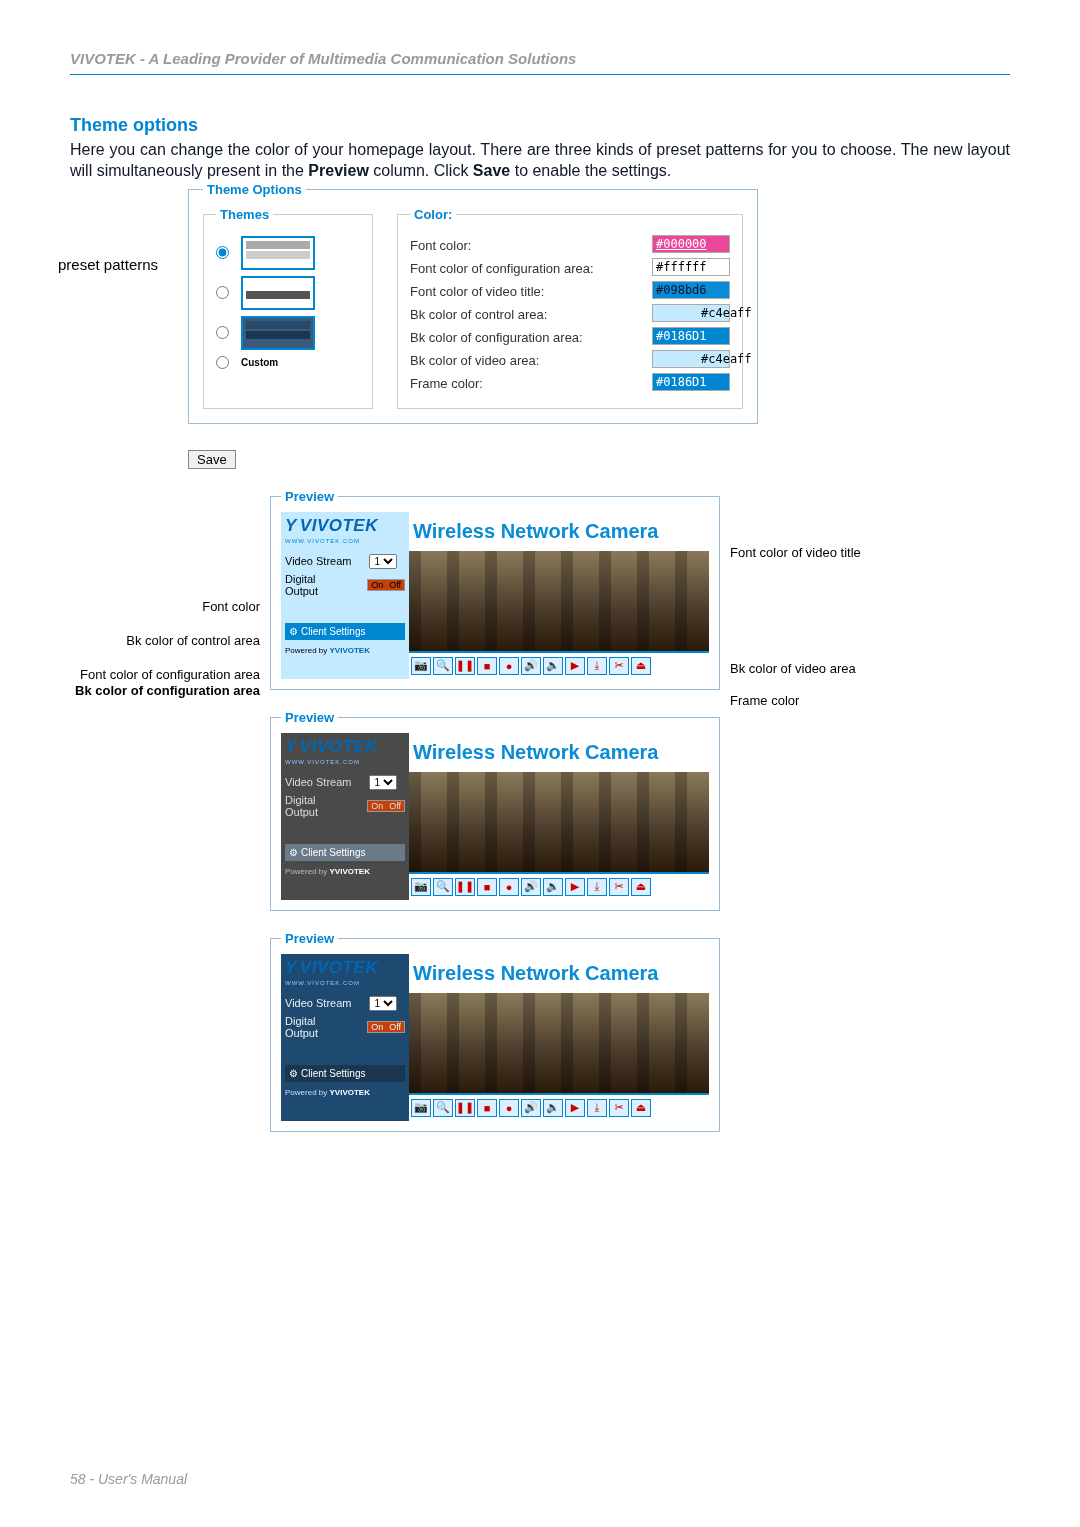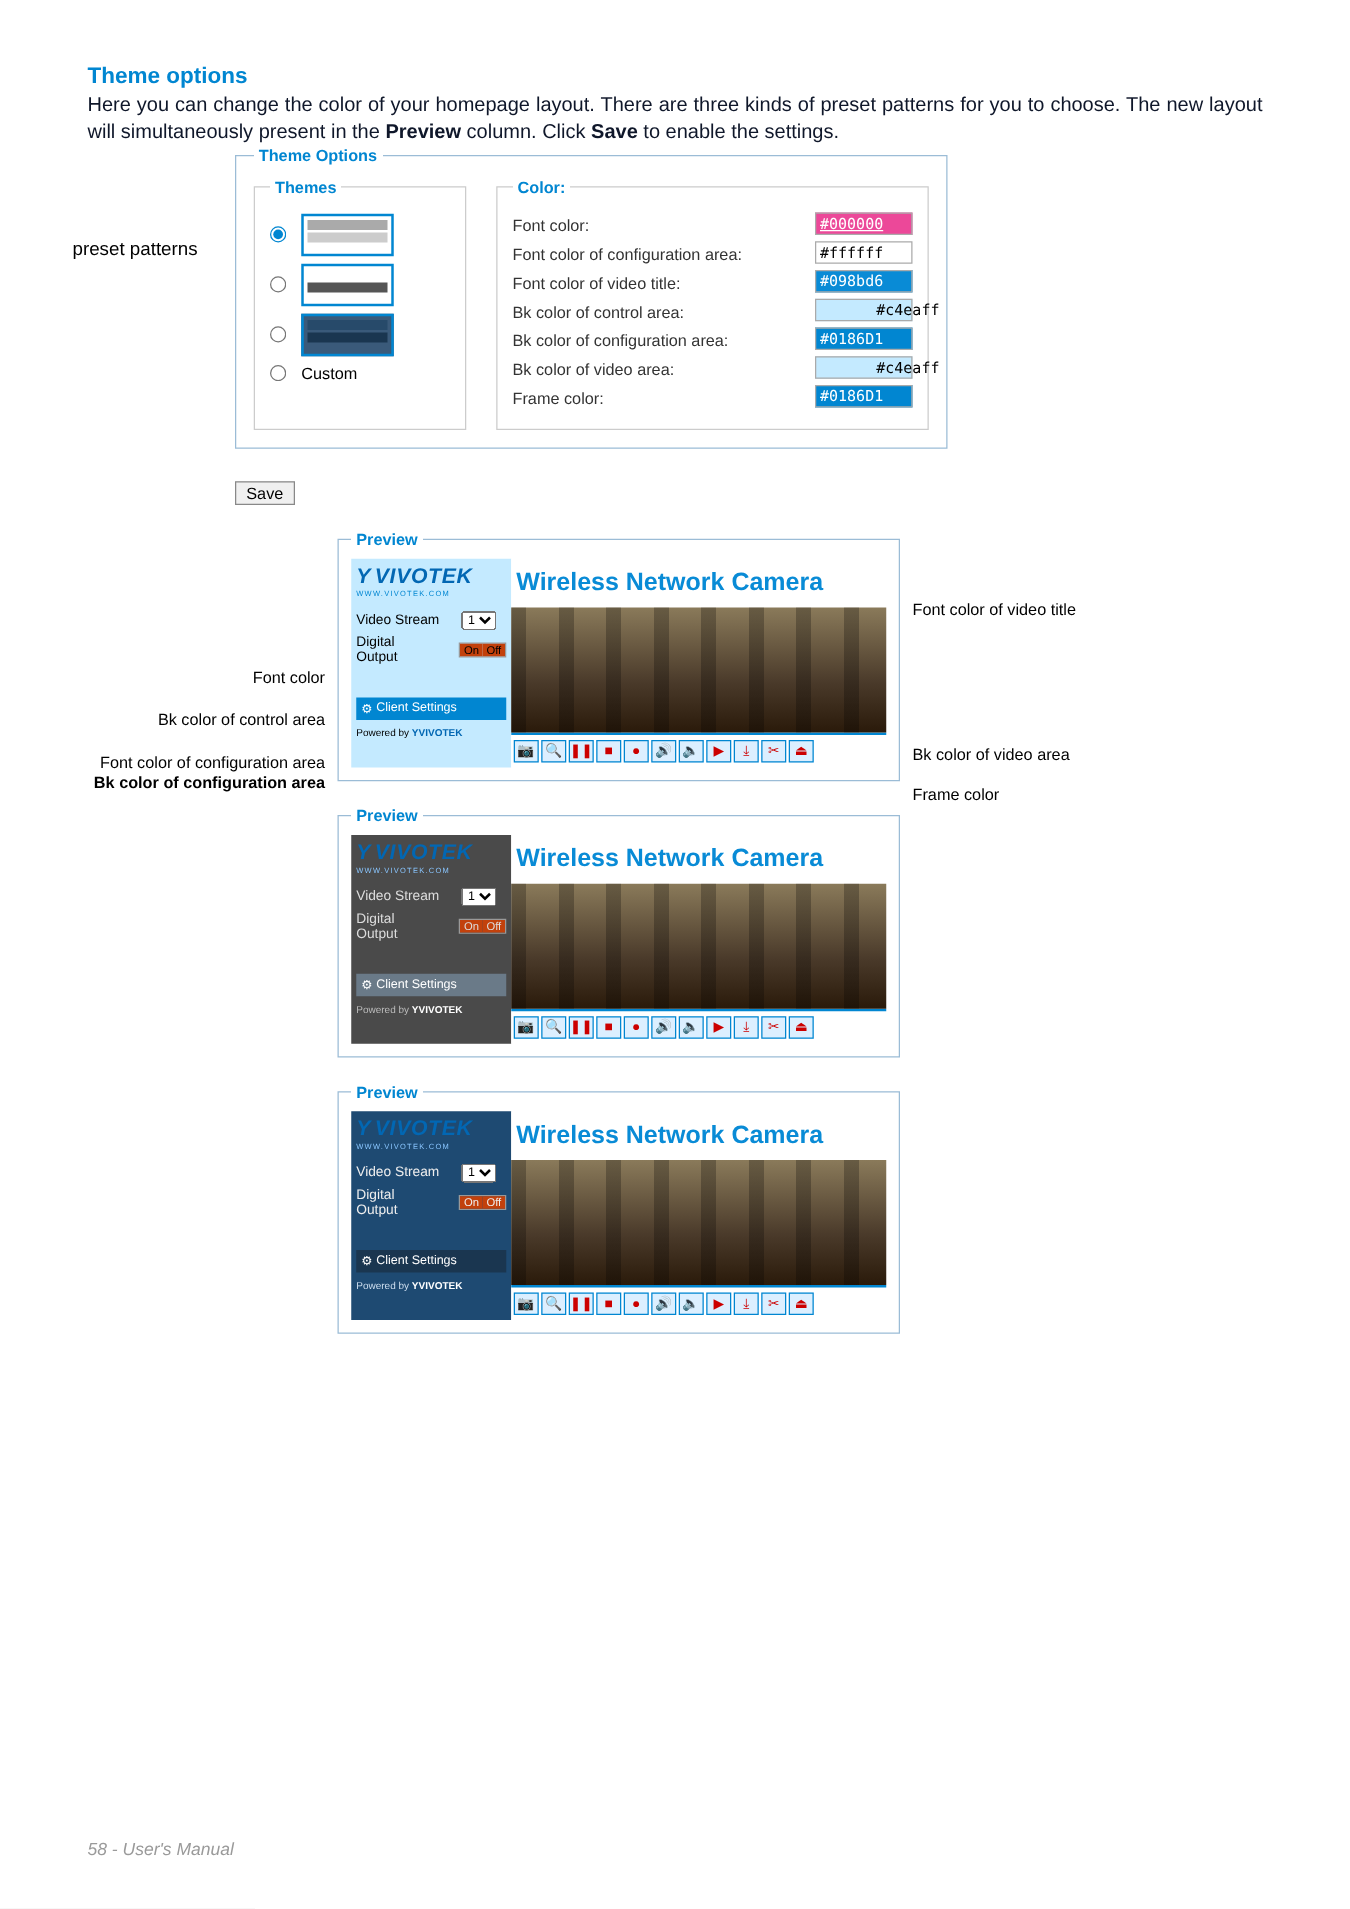--- a/index.html
+++ b/index.html
@@ -76,21 +76,21 @@
   .swatch-box.v3 { background: #3a5a7a; }
   .swatch-box.v3 .bar1 { background: #274a6a; }
   .swatch-box.v3 .bar2 { background: #1a3650; }
   .color-row { display: flex; align-items: flex-end; margin: 5px 0; font-size: 13px; }
   .color-row .lbl { flex: 1; color: #333; }
   .color-row .val {
     width: 78px; padding: 1px 3px; border: 1px solid #aaa; font-family: monospace, Arial;
     font-size: 12px; background: #fff;
   }
   .color-row .val.c1 { background: #ec4899; color: #fff; text-decoration: underline; }
-  .color-row .val.c3 { background: #098bd6; color: #ffffff; }
+  .color-row .val.c3 { background: #098bd6; color: #0f172a; }
   .color-row .val.c4 { background: #c4eaff; padding-left: 48px; }
   .color-row .val.c5 { background: #0186D1; color: #fff; }
   .save-btn {
     margin-left: 118px;
     margin-top: 26px;
     background: #f0f0f0;
     border: 1px solid #888;
     font-size: 13px;
     padding: 1px 8px;
     cursor: pointer;
@@ -157,20 +157,23 @@
   .footer {
     position: absolute; bottom: 40px; left: 70px;
     color: #9a9a9a; font-style: italic; font-size: 14px;
   }
   input[type=radio] { accent-color: #0186D1; }
 </style>
 </head>
 <body>
 
 <div class="page">
+  <div class="header-line">
+    <span class="header-text">VIVOTEK - A Leading Provider of Multimedia Communication Solutions</span>
+  </div>
 
   <div class="section-title">Theme options</div>
   <p class="body-text">
     <span>Here you can change the color of your homepage layout. There are three kinds of preset patterns for you to choose. The new layout will simultaneously present in the </span><b>Preview</b><span> column. Click </span><b>Save</b><span> to enable the settings.</span>
   </p>
 
   
   <div style="position:relative;">
     <div class="side-group" style="top:74px; left:-12px; width:120px; text-align:left;">
       <span class="side-label">preset patterns</span>
@@ -202,21 +205,21 @@
             <input type="radio" name="theme" style="">
             <div class="swatch-box v3">
                 <div class="bars">
                   <div class="bar1"></div>
                   <div class="bar2"></div>
                 </div>
               </div>
           </div>
           <div class="themes-row">
             <input type="radio" name="theme" style="">
-            <span style="font-size:13px;">Custom</span>
+            <span style="font-size:10px;font-weight:bold;">Custom</span>
           </div>
         </fieldset>
         <fieldset class="inner color">
           <legend>Color:</legend>
           <div id="color-rows-container">
               <div class="color-row">
                 <span class="lbl">Font color:</span>
                 <span class="val c1">#000000</span>
               </div>
               <div class="color-row">

